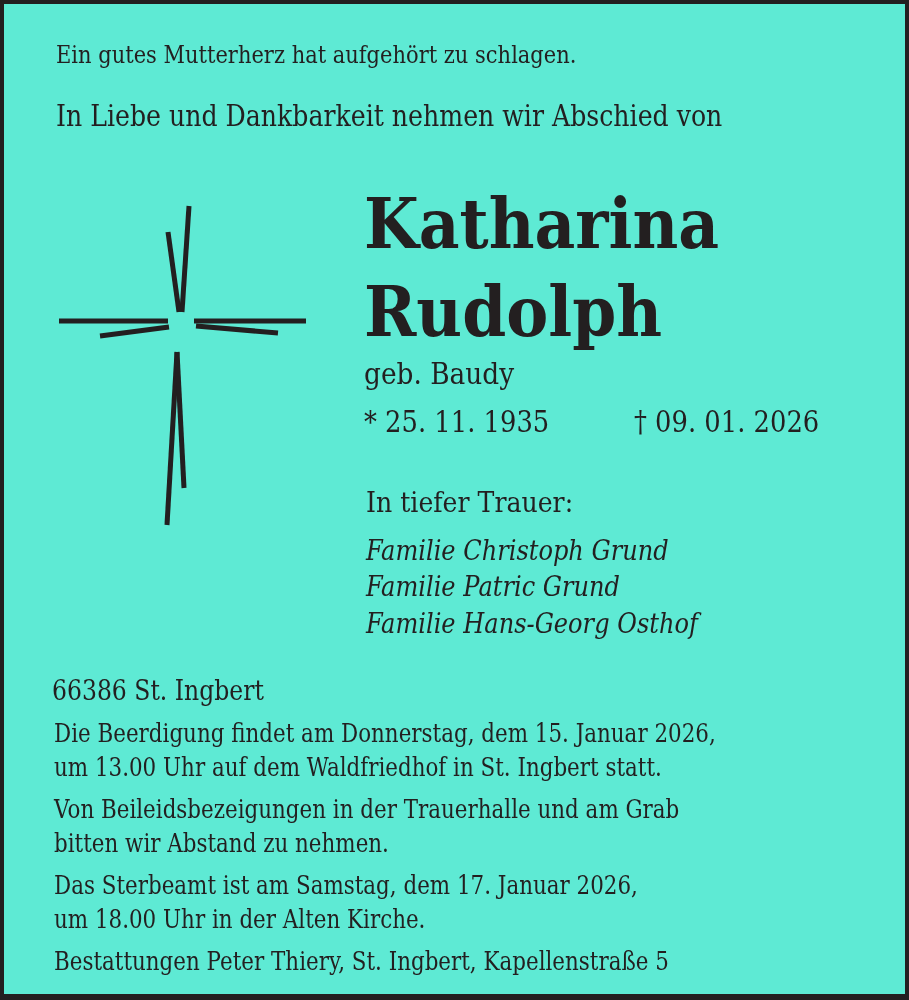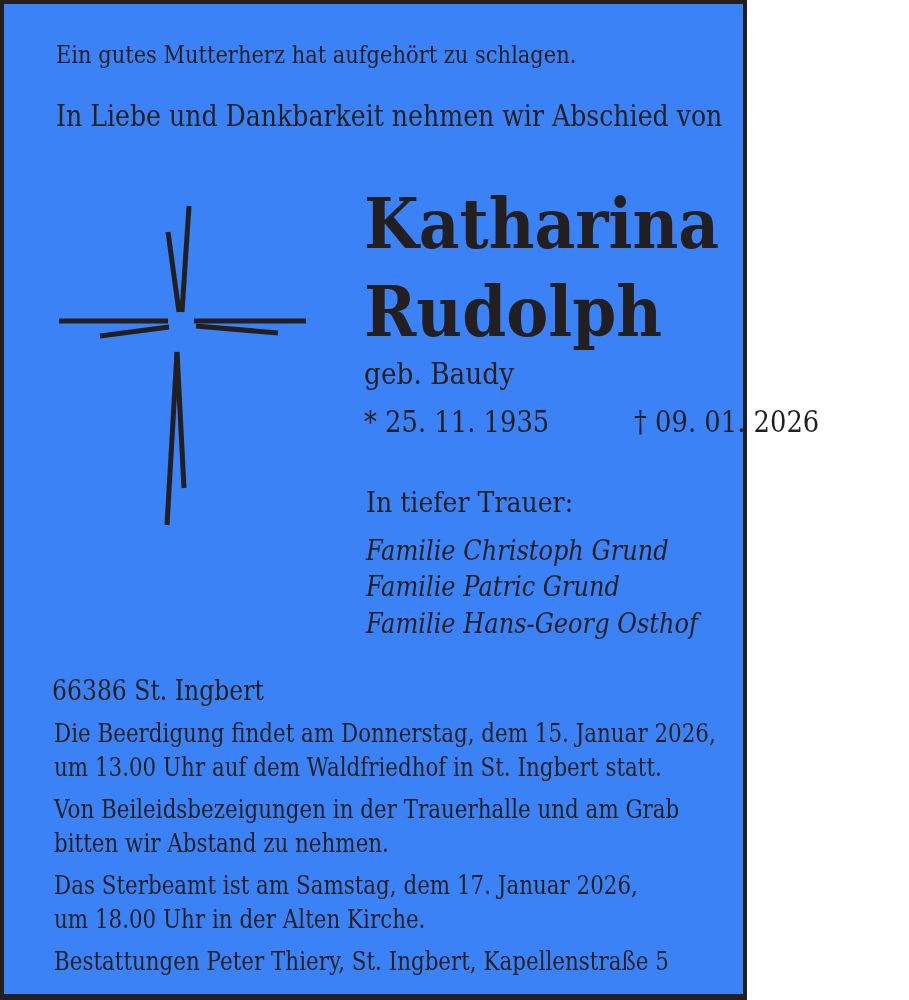--- a/index.html
+++ b/index.html
@@ -1,19 +1,19 @@
 <!DOCTYPE html>
 <html><head>
 <meta charset="utf-8">
 <style>
   html, body { margin:0; padding:0; background:#fff; }
   body { width:909px; height:1000px; position:relative; overflow:hidden;
          font-family:"DejaVu Serif", serif; color:#231f20; }
-  .frame { position:absolute; left:0; top:0; width:747px; height:1000px;
-           box-sizing:border-box; border:4px solid #231f20; border-right-width:4px; border-bottom-width:6px; background:#3b82f6; }
+  .frame { position:absolute; left:0; top:0; width:909px; height:1000px;
+           box-sizing:border-box; border:4px solid #231f20; border-right-width:4px; border-bottom-width:6px; background:#5eead4; }
   .line { position:absolute; white-space:nowrap; font-family:"DejaVu Serif", serif; }
   .narrow { transform-origin:left top; }
   .intro1 { left:52px; top:36px; font-size:25px; transform:scaleX(0.84); }
   .intro2 { left:52px; top:94px; font-size:30px; transform:scaleX(0.84); }
   .name1 { left:360px; top:178px; font-size:70px; font-weight:bold; letter-spacing:0px; transform:scaleX(0.90); }
   .name2 { left:360px; top:266px; font-size:70px; font-weight:bold; transform:scaleX(0.90); }
   .maiden { left:360px; top:352px; font-size:30px; transform:scaleX(0.88); }
   .born { left:360px; top:400px; font-size:30px; transform:scaleX(0.86); }
   .died { left:630px; top:400px; font-size:30px; transform:scaleX(0.86); }
   .mourn { left:362px; top:482px; font-size:28px; transform:scaleX(0.90); }

